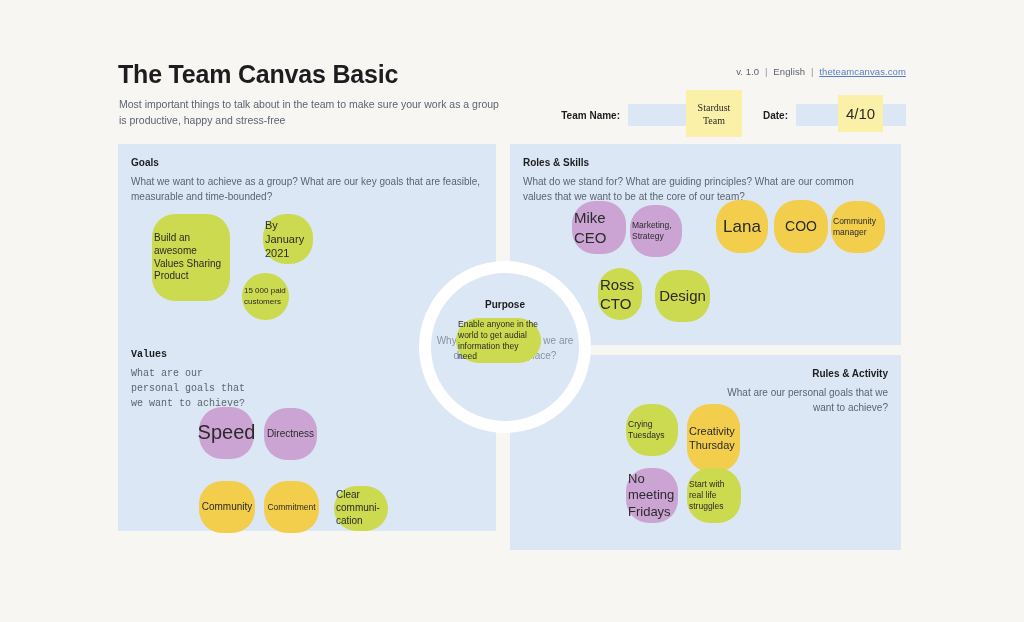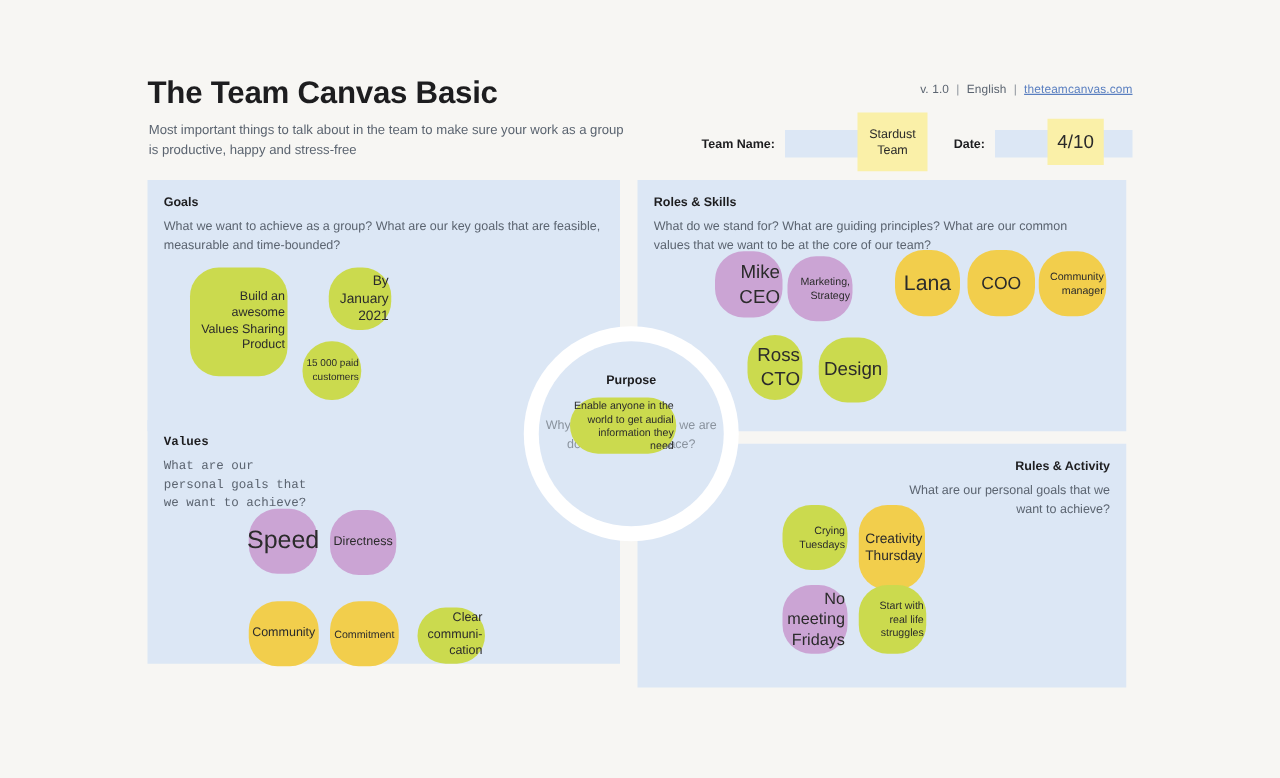--- a/index.html
+++ b/index.html
@@ -35,21 +35,21 @@
   .flabel{font-size:10px;font-weight:bold;color:#1d1d1f;margin-right:8px;white-space:nowrap;}
   .finput{width:110px;height:22px;background:#dce7f5;}
   .gap{width:25px;}
 
   
   .hdr-note{
     position:absolute;background:#faf0a8;color:#2a2a2a;
     display:flex;align-items:center;justify-content:center;text-align:center;
     font-size:10px;line-height:13px;
   }
-  #note-team{left:686px;top:90px;width:56px;height:47px;}
+  #note-team{left:686px;top:90px;width:56px;height:47px;font-family:Liberation Serif, serif;}
   #note-date{left:838px;top:95px;width:45px;height:37px;font-size:15px;}
 
   
   .panel{position:absolute;background:#dce7f5;}
   #panel-goals {left:118px;  top:144px; width:378px; height:201px;}
   #panel-roles {left:510px;  top:144px; width:391px; height:201px;}
   #panel-values{left:118px;  top:336px; width:378px; height:195px;font-family:Liberation Mono, monospace;}
   #panel-rules {left:510px;  top:355px; width:391px; height:195px;}
 
   .p-title{position:absolute;font-size:10px;font-weight:bold;color:#1d1d1f;}
@@ -73,21 +73,21 @@
     font-size:10px;font-weight:bold;color:#1d1d1f;
   }
   .purpose-desc{
     position:absolute;left:4px;top:60px;width:140px;text-align:center;
     font-size:10px;line-height:15px;color:#8a939e;
   }
 
   
   .note{
     position:absolute;
-    display:flex;align-items:center;justify-content:center;text-align:right;
+    display:flex;align-items:center;justify-content:center;text-align:left;
     color:#2b2b2b;box-sizing:border-box;padding:2px;
     line-height:1.28;
     border-radius:23px;
   }
   .n-green {background:#cbda4e;}
   .n-purple{background:#cba4d4;}
   .n-yellow{background:#f2ce4c;}
 </style>
 </head>
 <body>

